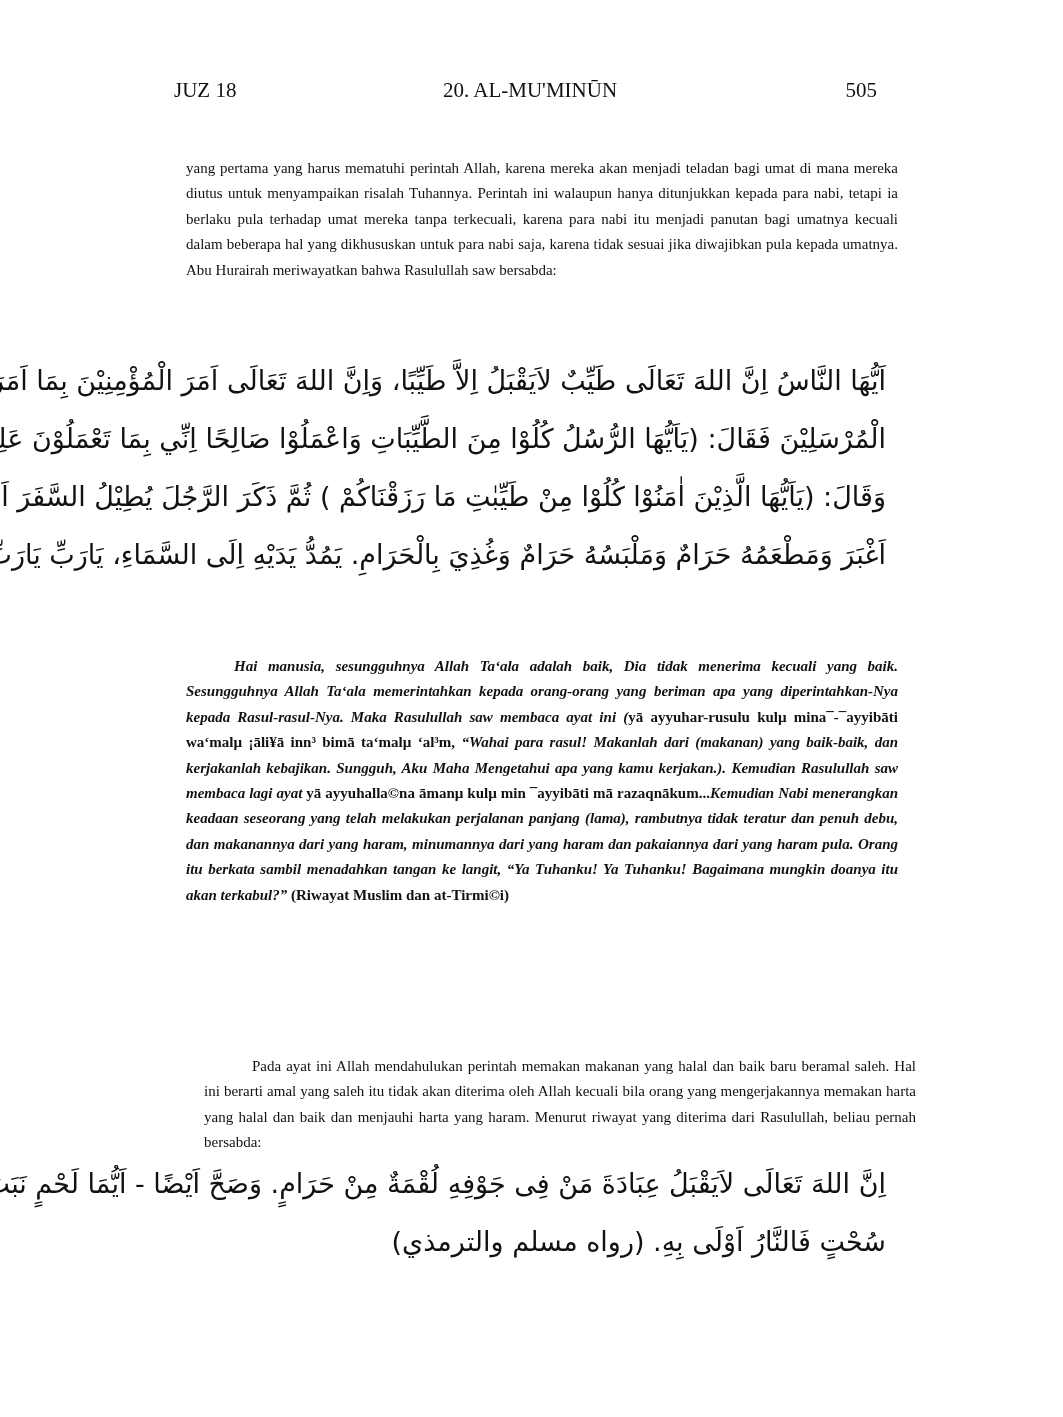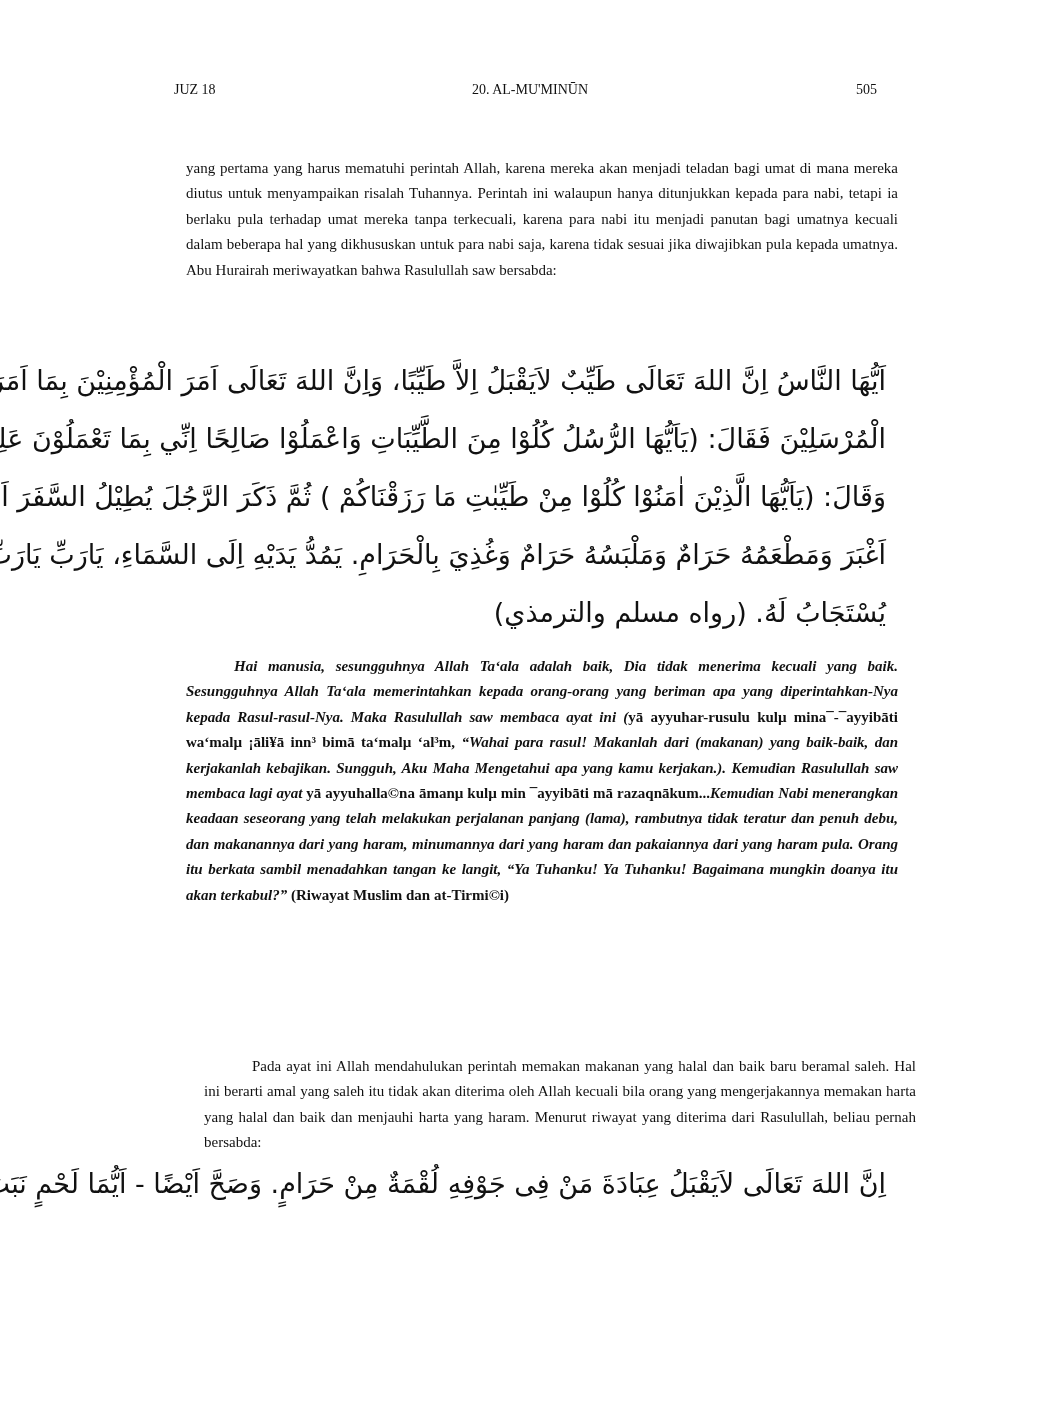--- a/index.html
+++ b/index.html
@@ -20,21 +20,21 @@
     left: 174px;
     top: 0;
     width: 712px;
   }
   .header {
     position: absolute;
     top: 76px;
     left: 0;
     width: 712px;
     height: 28px;
-    font-size: 14px;
+    font-size: 21px;
     line-height: 28px;
   }
   .header .juz { position: absolute; left: 0; }
   .header .surah { position: absolute; left: 0; width: 100%; text-align: center; }
   .header .pnum { position: absolute; right: 9px; }
 
   .para {
     position: absolute;
     left: 12px;
     width: 712px;
@@ -82,24 +82,24 @@
     <span class="pnum">505</span>
   </div>
 
   <p class="para p1" style="margin:0;">yang pertama yang harus mematuhi perintah Allah, karena mereka akan menjadi teladan bagi umat di mana mereka diutus untuk menyampaikan risalah Tuhannya. Perintah ini walaupun hanya ditunjukkan kepada para nabi, tetapi ia berlaku pula terhadap umat mereka tanpa terkecuali, karena para nabi itu menjadi panutan bagi umatnya kecuali dalam beberapa hal yang dikhususkan untuk para nabi saja, karena tidak sesuai jika diwajibkan pula kepada umatnya. Abu Hurairah meriwayatkan bahwa Rasulullah saw bersabda:</p>
 
   <div class="arabic ar1">
     <span class="aline">اَيُّهَا النَّاسُ  اِنَّ اللهَ تَعَالَى طَيِّبٌ لاَيَقْبَلُ اِلاَّ طَيِّبًا، وَاِنَّ اللهَ تَعَالَى اَمَرَ الْمُؤْمِنِيْنَ بِمَا اَمَرَ بِهِ</span>
     <span class="aline">الْمُرْسَلِيْنَ فَقَالَ: (يَاَيُّهَا الرُّسُلُ كُلُوْا مِنَ الطَّيِّبَاتِ وَاعْمَلُوْا صَالِحًا اِنِّي بِمَا تَعْمَلُوْنَ عَلِيْمٌ)</span>
     <span class="aline">وَقَالَ: (يَاَيُّهَا الَّذِيْنَ اٰمَنُوْا كُلُوْا مِنْ طَيِّبٰتِ مَا رَزَقْنَاكُمْ ) ثُمَّ ذَكَرَ الرَّجُلَ يُطِيْلُ السَّفَرَ اَشْعَثَ</span>
     <span class="aline">اَغْبَرَ وَمَطْعَمُهُ حَرَامٌ وَمَلْبَسُهُ حَرَامٌ وَغُذِيَ بِالْحَرَامِ. يَمُدُّ يَدَيْهِ اِلَى السَّمَاءِ، يَارَبِّ يَارَبِّ فَاَنَّى</span>
-    <span class="aline last">يُسْتَجَابُ لَهُ. (رواه مسلم والترمذي)</span>
   </div>
 
   <p class="para p2" style="margin:0;"><span>Hai manusia, sesungguhnya Allah Ta‘ala adalah baik, Dia tidak menerima kecuali yang baik. Sesungguhnya Allah Ta‘ala memerintahkan kepada orang-orang yang beriman apa yang diperintahkan-Nya kepada Rasul-rasul-Nya. Maka Rasulullah saw membaca ayat ini (</span><span class="up">yā ayyuhar-rusulu kulµ  mina¯-¯ayyibāti wa‘malµ ¡āli¥ā inn³ bimā ta‘malµ ‘al³m, </span><span>“Wahai para rasul! Makanlah dari (makanan) yang baik-baik, dan kerjakanlah kebajikan. Sungguh, Aku Maha Mengetahui apa yang kamu kerjakan.). Kemudian Rasulullah saw membaca lagi ayat  </span><span class="up">yā ayyuhalla©na āmanµ kulµ min ¯ayyibāti mā razaqnākum...</span><span>Kemudian Nabi menerangkan keadaan seseorang yang telah melakukan perjalanan panjang (lama), rambutnya tidak teratur dan penuh debu, dan makanannya dari yang haram, minumannya dari yang haram dan pakaiannya dari yang haram pula. Orang itu berkata sambil menadahkan tangan ke langit, “Ya Tuhanku! Ya Tuhanku! Bagaimana mungkin  doanya itu akan terkabul?”</span><span class="up"> (Riwayat Muslim dan at-Tirmi©i)</span></p>
 
   <p class="para p3" style="margin:18px;">Pada ayat ini Allah mendahulukan perintah memakan makanan yang halal dan baik baru beramal saleh. Hal ini berarti amal yang saleh itu tidak akan diterima oleh Allah kecuali bila orang yang mengerjakannya memakan harta yang halal dan baik dan menjauhi harta yang haram. Menurut riwayat yang diterima dari Rasulullah, beliau pernah bersabda:</p>
 
   <div class="arabic ar2">
     <span class="aline">اِنَّ اللهَ تَعَالَى لاَيَقْبَلُ عِبَادَةَ مَنْ فِى جَوْفِهِ لُقْمَةٌ مِنْ حَرَامٍ. وَصَحَّ اَيْضًا - اَيُّمَا لَحْمٍ نَبَتَ مِنْ</span>
+    <span class="aline last">سُحْتٍ فَالنَّارُ اَوْلَى بِهِ. (رواه مسلم والترمذي)</span>
   </div>
 
 </div>
 
 </body></html>

